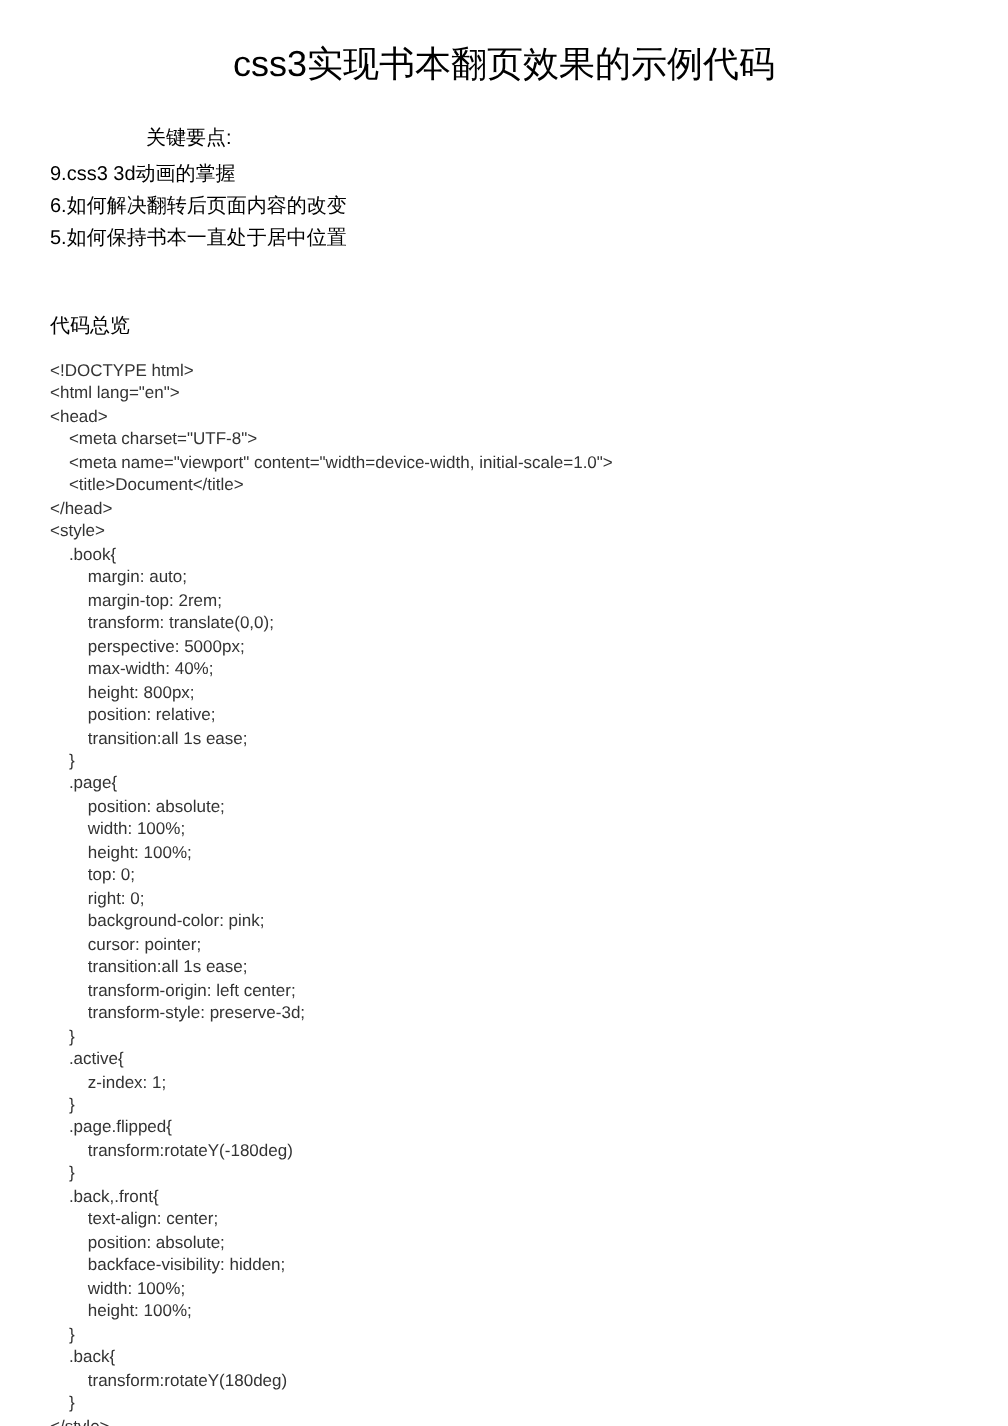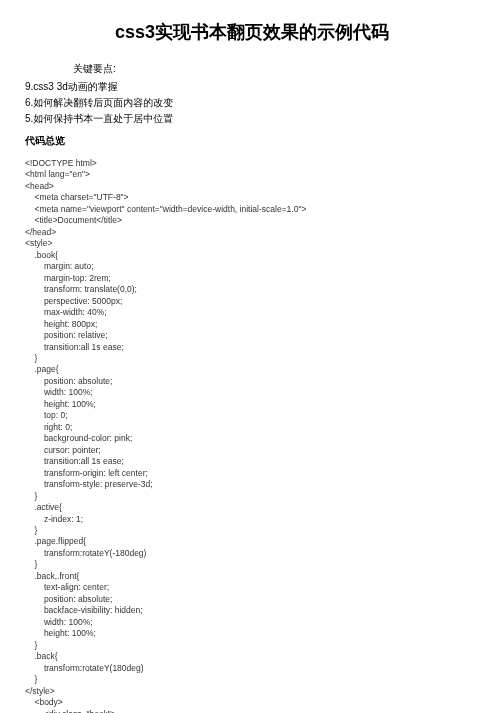--- a/index.html
+++ b/index.html
@@ -1,20 +1,20 @@
 <!DOCTYPE html>
 <html><head>
 <meta charset="utf-8">
 <style>
 * { margin: 0; padding: 0; box-sizing: border-box; }
 body { background: #fff; font-family: "Microsoft YaHei", Arial, sans-serif; width: 504px; padding: 20px 25px; font-size: 10px; color: #000; }
-.title { text-align: center; font-size: 18px; font-weight: bold; margin-bottom: 18px; }
+.title { text-align: center; font-size: 18px; font-weight: normal; margin-bottom: 18px; }
 .label { font-size: 10px; margin-bottom: 4px; margin-left: 48px; }
 .point { font-size: 10px; margin-bottom: 2px; }
-.sect { font-size: 10px; margin: 8px 0 10px; font-weight: bold; }
+.sect { font-size: 10px; margin: 30px 0 10px; }
 pre { font-family: Arial, "Microsoft YaHei", sans-serif; font-size: 8.5px; line-height: 1.35; white-space: pre; color: #333; }
 </style>
 </head>
 <body>
 
 <h1 class="title">css3实现书本翻页效果的示例代码</h1>
 
 <div class="label">关键要点:</div>
 <div class="point">9.css3 3d动画的掌握</div>
 <div class="point">6.如何解决翻转后页面内容的改变</div>

